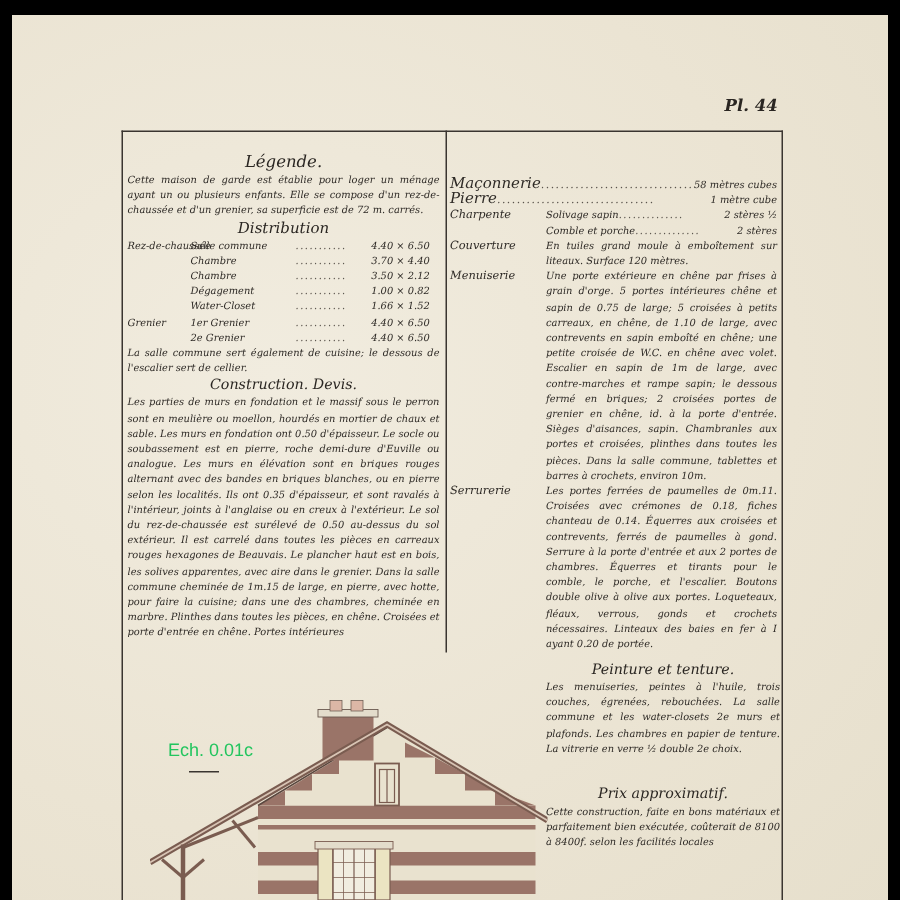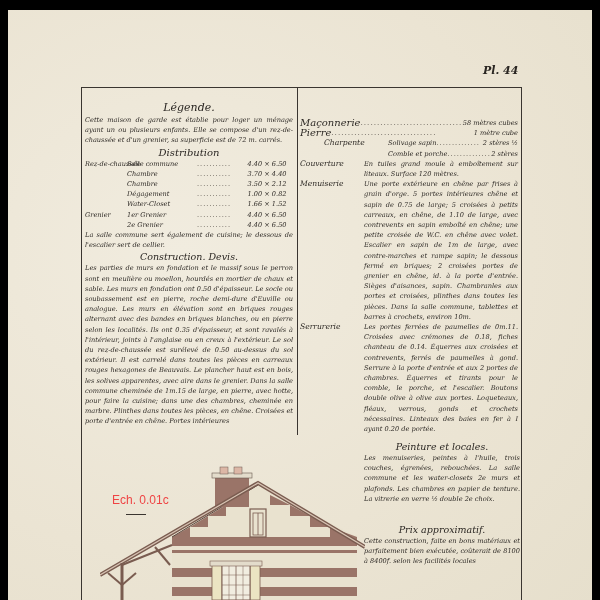--- a/index.html
+++ b/index.html
@@ -21,26 +21,26 @@
   .row .n { width:70px; }
   .row .d { flex:1; overflow:hidden; letter-spacing:1px; color:#5a544c; }
   .row .v { width:52px; text-align:center; }
   .sec { display:flex; font-size:6.6px; line-height:10.2px; }
   .sec .k { width:64px; font-size:7.6px;font-style:italic; }
   .sec .b { flex:1; text-align:justify; }
   .item { display:flex; font-size:7.2px; line-height:10.2px; white-space:nowrap; }
   .item .k { width:auto; font-size:10px; }
   .item .d { flex:1; overflow:hidden; letter-spacing:1px; color:#5a544c; }
   .item .v { font-size:6.6px; }
-  .item2 { display:flex; font-size:6.6px; line-height:10.2px; white-space:nowrap;margin-left:24px; }
+  .item2 { display:flex; font-size:6.6px; line-height:10.2px; white-space:nowrap; }
   .item2 .k { width:64px; font-size:7.6px; }
   .item2 .n { width:auto; }
   .item2 .d { flex:1; overflow:hidden; letter-spacing:1px; color:#5a544c; }
   .lower-right { position:absolute; left:364px; top:440px; width:156px; }
-  .scale { position:absolute; left:112px; top:493px; font:12px "Liberation Sans", sans-serif; color:#ef4444; }
+  .scale { position:absolute; left:112px; top:493px; font:12px "Liberation Sans", sans-serif; color:#22c55e; }
   .scale-bar { position:absolute; left:126px; top:514px; width:20px; border-top:1px solid #3a3530; }
   svg.house { position:absolute; left:100px; top:465px; }
 </style>
 </head>
 <body>
 
 <div class="sheet"></div>
 <div class="pl">Pl. 44</div>
 
 <div class="frame-top"></div>
@@ -132,21 +132,21 @@
       <span class="k">Menuiserie</span>
       <span class="b">Une porte extérieure en chêne par frises à grain d'orge. 5 portes intérieures chêne et sapin de 0.75 de large; 5 croisées à petits carreaux, en chêne, de 1.10 de large, avec contrevents en sapin emboîté en chêne; une petite croisée de W.C. en chêne avec volet. Escalier en sapin de 1m de large, avec contre-marches et rampe sapin; le dessous fermé en briques; 2 croisées portes de grenier en chêne, id. à la porte d'entrée. Sièges d'aisances, sapin. Chambranles aux portes et croisées, plinthes dans toutes les pièces. Dans la salle commune, tablettes et barres à crochets, environ 10m.</span>
     </div>
   <div class="sec">
       <span class="k">Serrurerie</span>
       <span class="b">Les portes ferrées de paumelles de 0m.11. Croisées avec crémones de 0.18, fiches chanteau de 0.14. Équerres aux croisées et contrevents, ferrés de paumelles à gond. Serrure à la porte d'entrée et aux 2 portes de chambres. Équerres et tirants pour le comble, le porche, et l'escalier. Boutons double olive à olive aux portes. Loqueteaux, fléaux, verrous, gonds et crochets nécessaires. Linteaux des baies en fer à I ayant 0.20 de portée.</span>
     </div>
 </div>
 
 <div class="lower-right txt">
-  <div class="heading" style="font-size:9.5px">Peinture et locales.</div>
+  <div class="heading" style="font-size:9.5px">Peinture et tenture.</div>
   <div class="para">Les menuiseries, peintes à l'huile, trois couches, égrenées, rebouchées. La salle commune et les water-closets 2e murs et plafonds. Les chambres en papier de tenture. La vitrerie en verre ½ double 2e choix.</div>
   <div class="heading" style="font-size:9.5px;margin-top:20px">Prix approximatif.</div>
   <div class="para">Cette construction, faite en bons matériaux et parfaitement bien exécutée, coûterait de 8100 à 8400f. selon les facilités locales</div>
 </div>
 
 <div class="scale">Ech. 0.01c</div>
 <div class="scale-bar"></div>
 
 <svg class="house" width="265" height="135" viewBox="0 0 265 135">
   <g>

